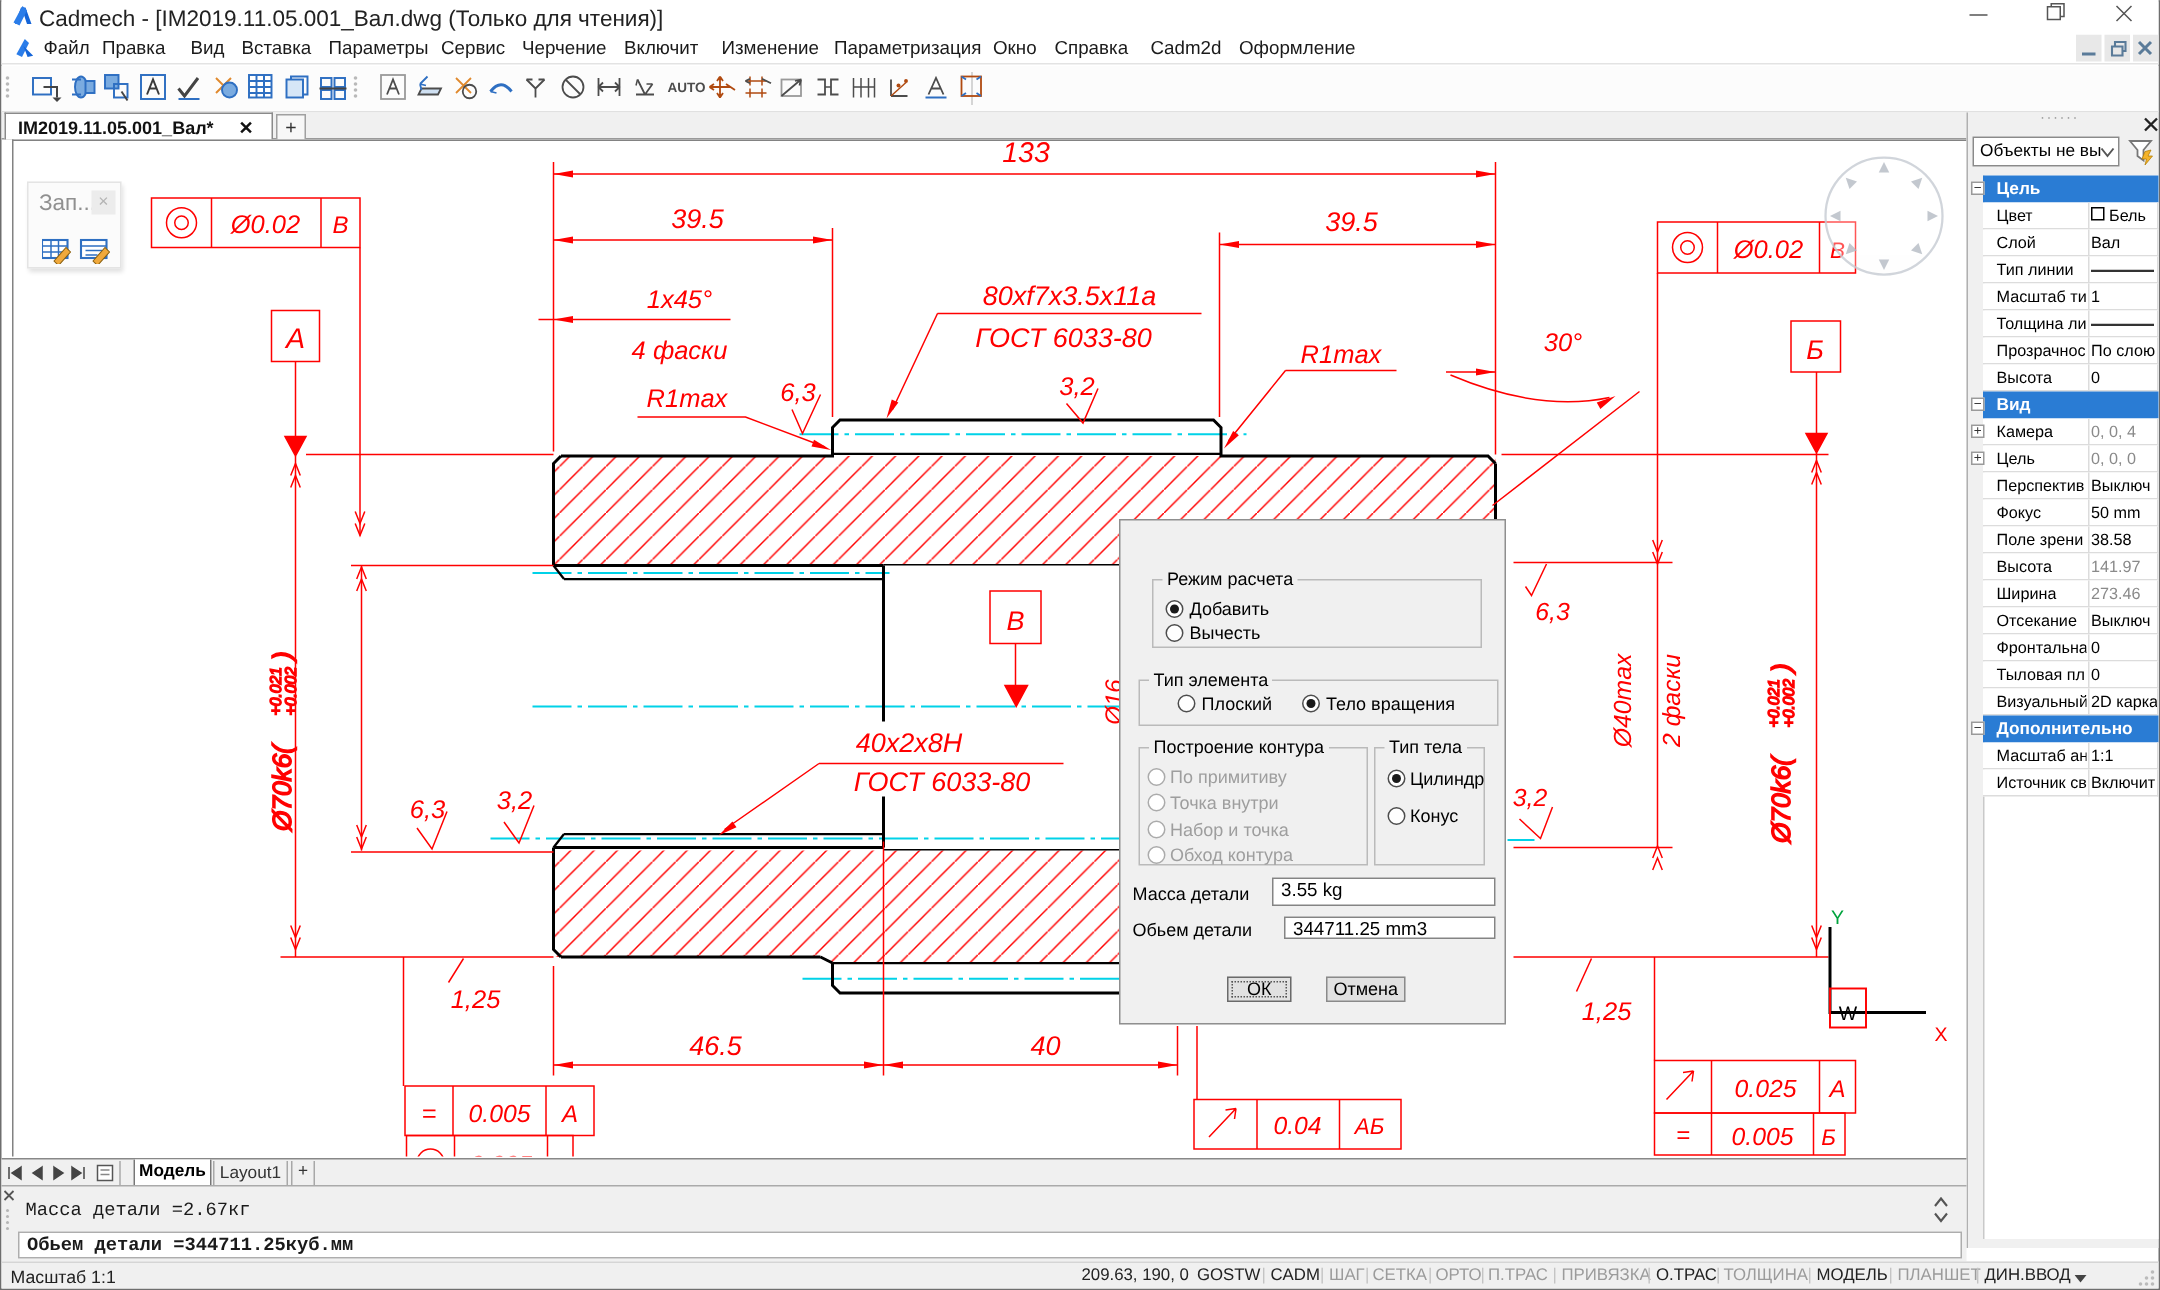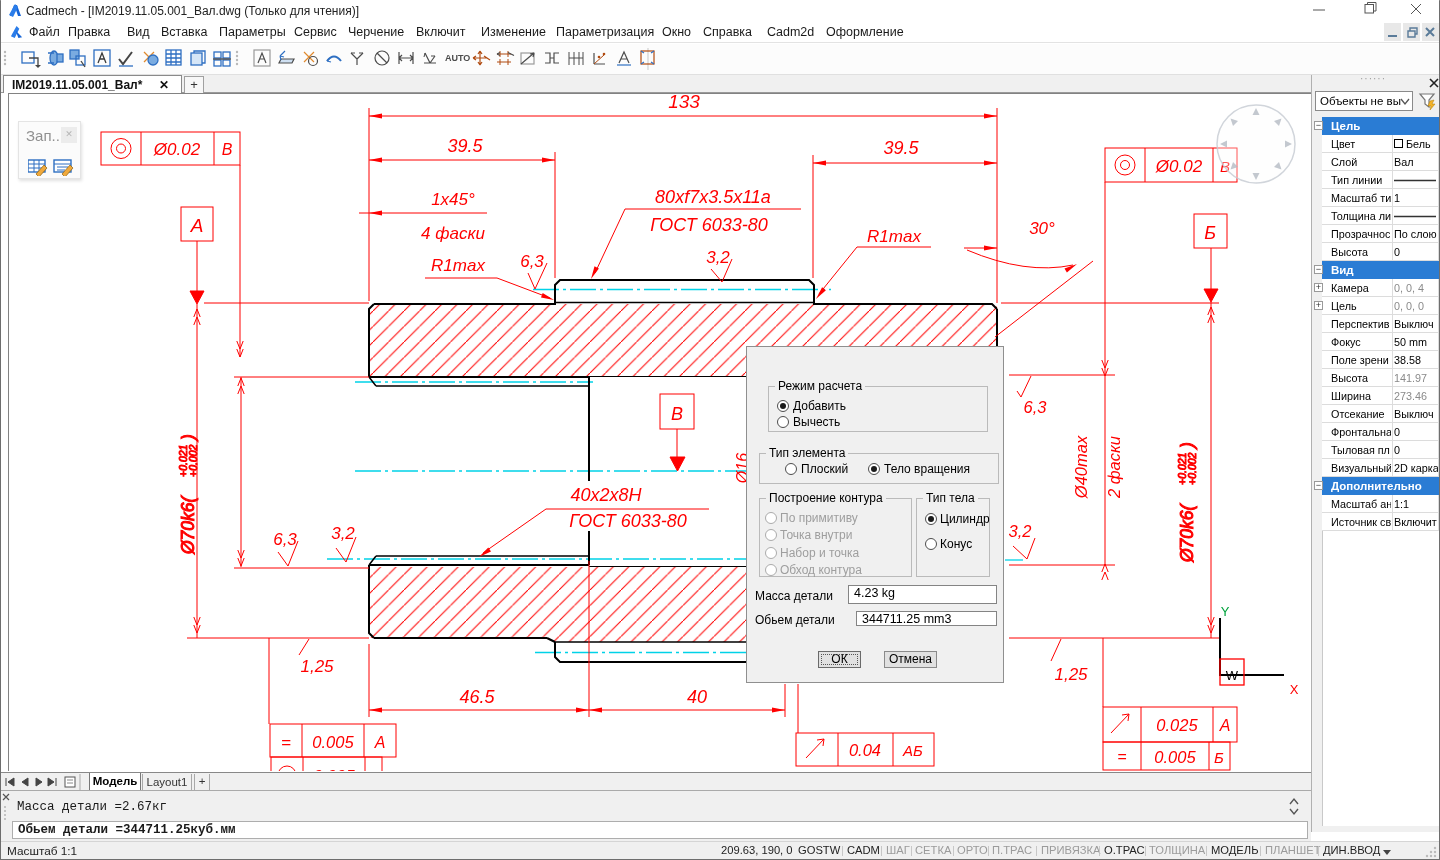--- a/index.html
+++ b/index.html
@@ -1,20 +1,20 @@
 <!DOCTYPE html>
 <html><head>
 <meta charset="utf-8">
 <style>
 *{margin:0;padding:0;box-sizing:border-box}
 html,body{width:1440px;height:860px;overflow:hidden;font-family:"Liberation Sans",sans-serif;background:#fff;position:relative}
 #win{position:absolute;left:0;top:0;width:1440px;height:860px;border:1px solid #6e6e6e;border-top:1px solid #9a9a9a}
 .abs{position:absolute}
 
-#titlebar{position:absolute;left:1px;top:0;width:1438px;height:22px;background:#fff;font-size:12px;color:#222}
+#titlebar{position:absolute;left:1px;top:0;width:1438px;height:22px;background:#fff;font-size:15px;color:#222}
 #titlebar .txt{position:absolute;left:25px;top:4px}
 
 #menubar{position:absolute;left:1px;top:22px;width:1438px;height:21px;background:#fff;border-bottom:1px solid #e3e3e3;font-size:12.5px;color:#1a1a1a}
 #menubar span.mi{position:absolute;top:3px}
 
 #toolbar{position:absolute;left:1px;top:44px;width:1438px;height:31px;background:#fcfcfc;border-bottom:1px solid #e0e0e0}
 
 #tabbar{position:absolute;left:1px;top:75px;width:1310px;height:18px;background:#f0f0f0;border-bottom:1px solid #9a9a9a}
 #doctab{position:absolute;left:2px;top:0px;width:179px;height:18px;background:#fff;border:1px solid #8a8a8a;border-bottom:none;font-weight:bold;font-size:12px;color:#111}
 #plustab{position:absolute;left:183px;top:1px;width:20px;height:17px;background:#f7f7f7;border:1px solid #a0a0a0;border-bottom:none;font-size:13px;text-align:center;color:#333}
@@ -481,21 +481,21 @@
       <span class="rlab" style="left:124px;top:8px">Тело вращения</span>
  </div>
  <div class="grp" style="left:169px;top:151px;width:74px;height:79px">
       <span class="lab">Тип тела</span>
   <div class="rad sel" style="left:8px;top:14px"></div>
       <span class="rlab" style="left:23px;top:13px">Цилиндр</span>
   <div class="rad" style="left:8px;top:39px"></div>
       <span class="rlab" style="left:23px;top:38px">Конус</span>
  </div>
  <span style="position:absolute;left:8px;top:242px">Масса детали</span>
- <div class="tbx" style="left:101px;top:238px;width:149px;height:19px">4.23 kg</div>
+ <div class="tbx" style="left:101px;top:238px;width:149px;height:19px">3.55 kg</div>
  <span style="position:absolute;left:8px;top:266px">Обьем детали</span>
  <div class="tbx" style="left:109px;top:264px;width:141px;height:15px">344711.25 mm3</div>
  <div class="btn" style="left:71px;top:304px;width:43px;height:17px;outline:1px dotted #555;outline-offset:-4px;border-color:#6a6a6a">ОК</div>
  <div class="btn" style="left:137px;top:304px;width:53px;height:17px">Отмена</div>
 </div>
 <div id="props">
  <span style="position:absolute;left:48px;top:-2px;color:#9a9a9a;letter-spacing:1px;font-size:10px">······</span>
  <svg style="position:absolute;left:117px;top:3px" width="10" height="10" viewBox="0 0 10 10">
       <path d="M1 1 L9 9 M9 1 L1 9" stroke="#222" stroke-width="1.6"></path>
     </svg>

